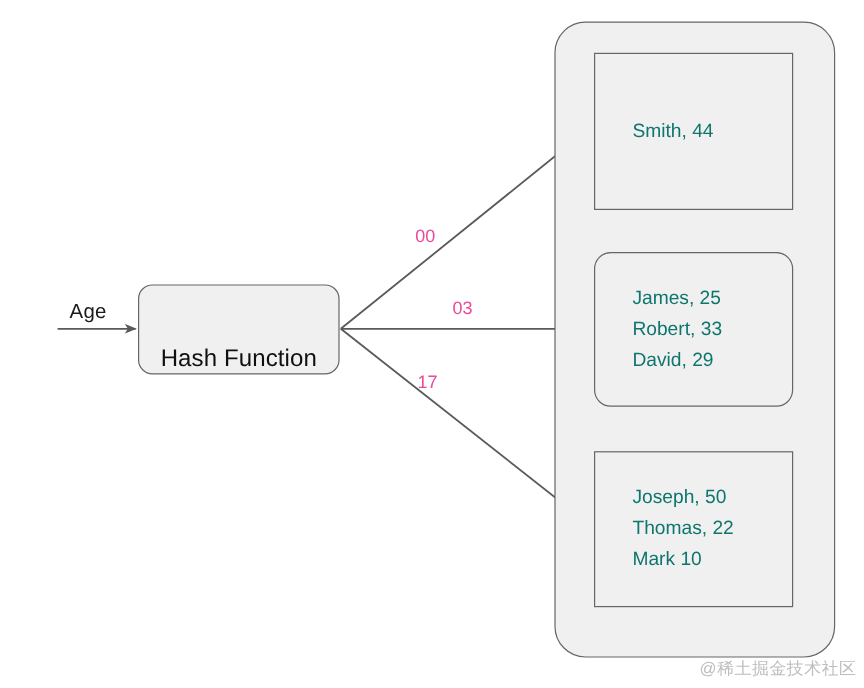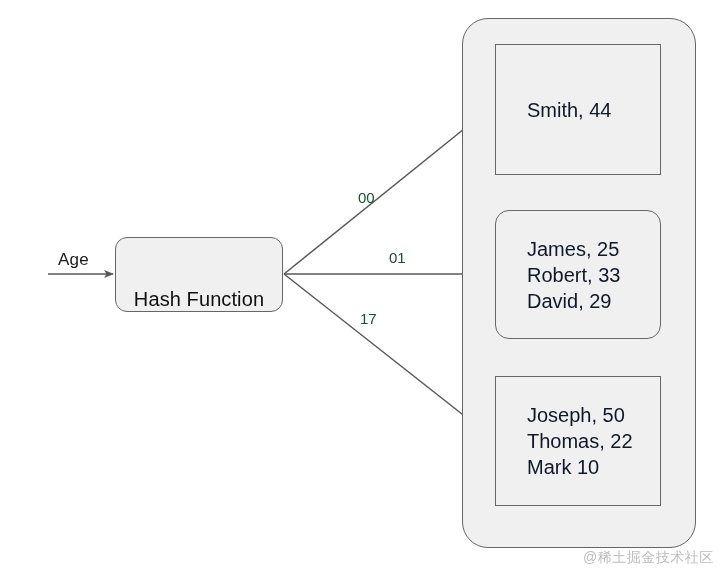--- a/index.html
+++ b/index.html
@@ -81,33 +81,32 @@
     display: flex;
     flex-direction: column;
     justify-content: center;
     padding-left: 31px;
   }
   .bucket-0 { top: 44px;  height: 131px; }
   .bucket-1 { top: 210px; height: 129px; border-radius: 14px; }
   .bucket-2 { top: 376px; height: 130px; }
 
   .entry {
-    font-size: 20px;
+    font-size: 16px;
     line-height: 26px;
-    color: #0f172a;
+    color: #0f766e;
     white-space: nowrap;
   }
 
   
   .edge-label {
     position: absolute;
     font-size: 15px;
-    color: #14532d;
+    color: #ec4899;
     white-space: nowrap;
-    margin-left: 12px;
   }
   .edge-label-00 { left: 346px; top: 189px; }
   .edge-label-01 { left: 377px; top: 249px; }
   .edge-label-10 { left: 348px; top: 310px; }
 
   
   .watermark {
     position: absolute;
     left: 583px;
     top: 549px;
@@ -138,21 +137,21 @@
     <line x1="284" y1="274" x2="495" y2="440" stroke="#595959" stroke-width="1.5" marker-end="url(#arrowhead)"></line>
   </svg>
 
   <div class="input-label">Age</div>
 
   <div class="hash-node">
     <span>Hash Function</span>
   </div>
 
   <div class="edge-label edge-label-00">00</div>
-  <div class="edge-label edge-label-01">01</div>
+  <div class="edge-label edge-label-01">03</div>
   <div class="edge-label edge-label-10">17</div>
 
   <div class="table-container"></div>
 
   <div class="bucket bucket-0">
     <div class="entry">Smith, 44</div>
   </div>
 
   <div class="bucket bucket-1">
     <div class="entry">James, 25</div>

